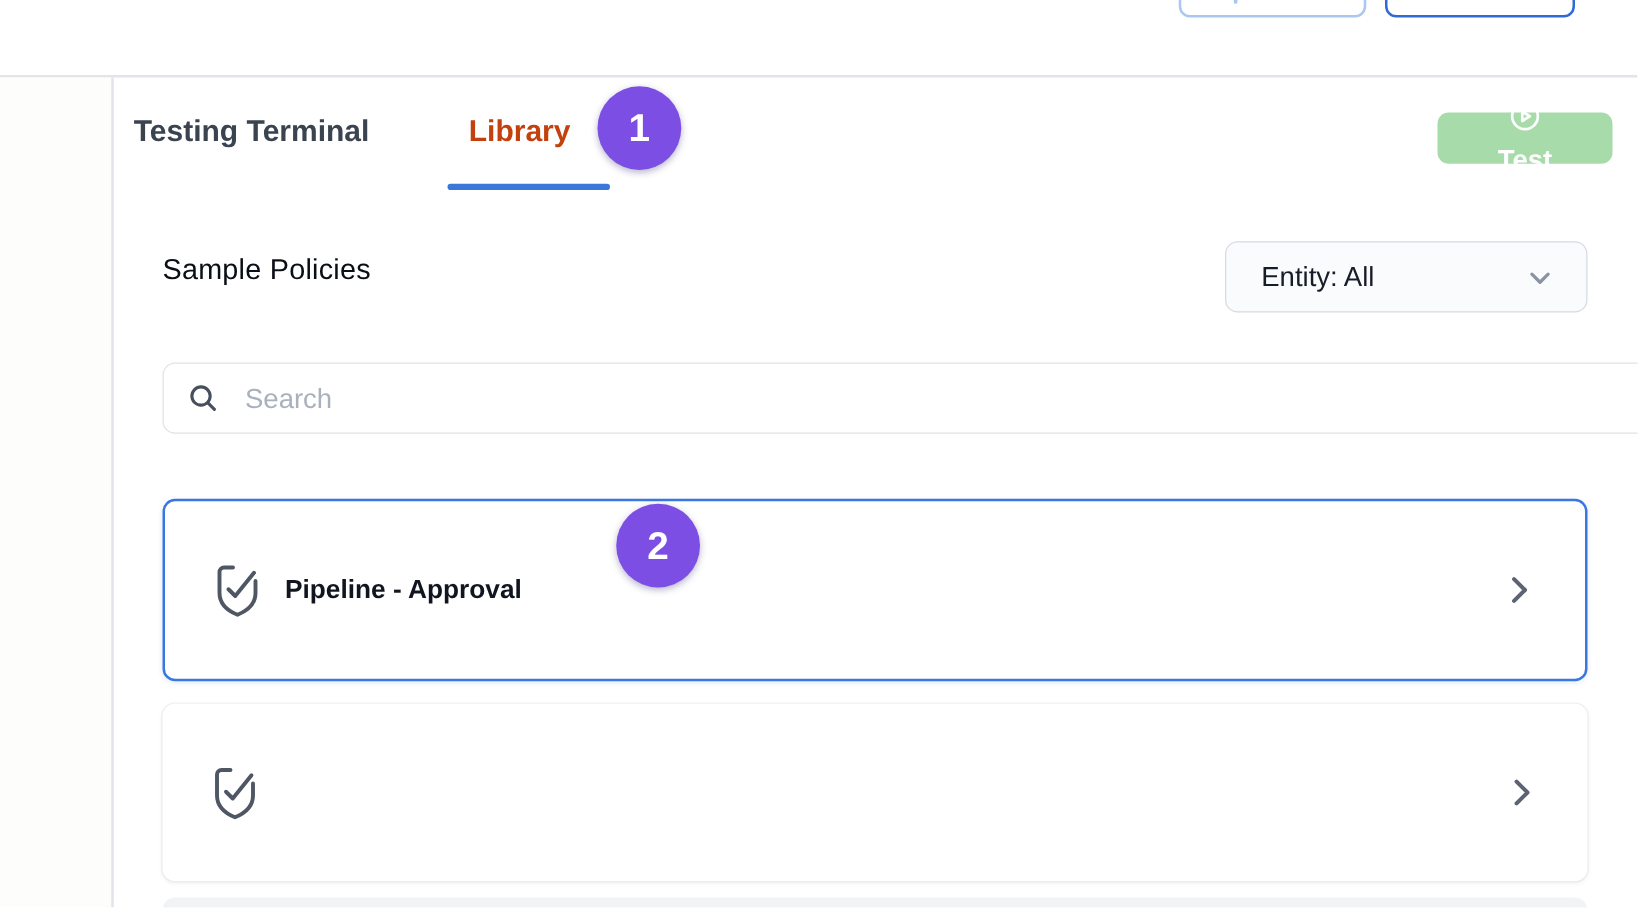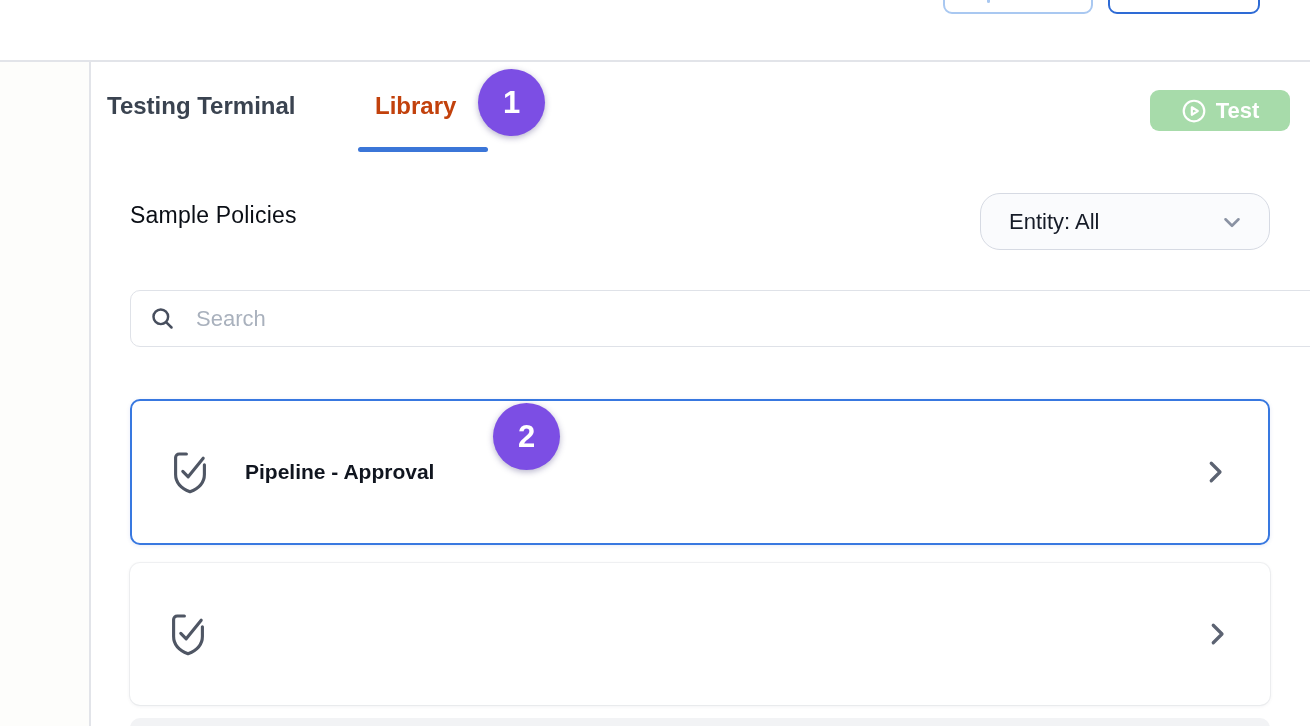--- a/index.html
+++ b/index.html
@@ -44,28 +44,28 @@
     z-index: 5;
   }
   .badge-1 { left: 478px; top: 69px; }
   .badge-2 { left: 493px; top: 403px; }
 
   
   .test-btn {
     left: 1150px; top: 90px; width: 140px; height: 41px;
     background: #a7dbaa; border-radius: 9px; border: none;
     display: flex; align-items: center; justify-content: center; gap: 9px;
-    color: #ffffff; font-size: 22px; font-weight: 700;
+    color: #ffffff; font-size: 22px; font-weight: 700; flex-direction: column;
   }
 
   
   .page-title { left: 130px; top: 202px; font-size: 23px; font-weight: 400; color: #0a0e15; letter-spacing: 0.2px; }
   .entity-select {
     left: 980px; top: 193px; width: 290px; height: 57px;
-    border: 1.5px solid #d6dae3; border-radius: 20px; background: #fafbfd;
+    border: 1.5px solid #d6dae3; border-radius: 10px; background: #fafbfd;
     display: flex; align-items: center; justify-content: space-between;
     padding: 0 24px 0 28px; cursor: pointer;
   }
   .entity-select .val { font-size: 22px; color: #161c28; }
 
   
   .search-box {
     left: 130px; top: 290px; width: 1216px; height: 57px;
     border: 1.5px solid #dfe2e8; border-radius: 10px; background: #fff;
     display: flex; align-items: center; padding: 0 18px; gap: 20px;
@@ -78,21 +78,21 @@
 
   
   .policy-card {
     position: absolute; left: 130px; width: 1140px;
     background: #ffffff; border-radius: 10px;
     display: flex; align-items: center;
     padding: 0 38px 0 36px; cursor: pointer;
   }
   .card-1 { top: 399px; height: 146px; border: 2px solid #3878e0; box-shadow: 0 1px 4px rgba(30,64,175,0.10); }
   .card-2 { top: 563px; height: 142px; box-shadow: 0 0 0 1px rgba(20,30,60,0.05), 0 1px 4px rgba(20,30,60,0.07); }
-  .card-text { margin-left: 33px; display: flex; flex-direction: row; gap: 14px; }
+  .card-text { margin-left: 16px; display: flex; flex-direction: row; gap: 14px; }
   .card-title { font-size: 21px; font-weight: 700; color: #10151f; }
   .card-desc { font-size: 21px; font-weight: 400; color: #161c26; }
   .card-chevron { margin-left: auto; display: flex; align-items: center; }
 
   .partial-card {
     left: 130px; top: 718px; width: 1140px; height: 10px;
     background: #f2f3f5; border-radius: 10px 10px 0 0;
   }
 
   .icon-wrap { display: flex; align-items: center; justify-content: center; }

